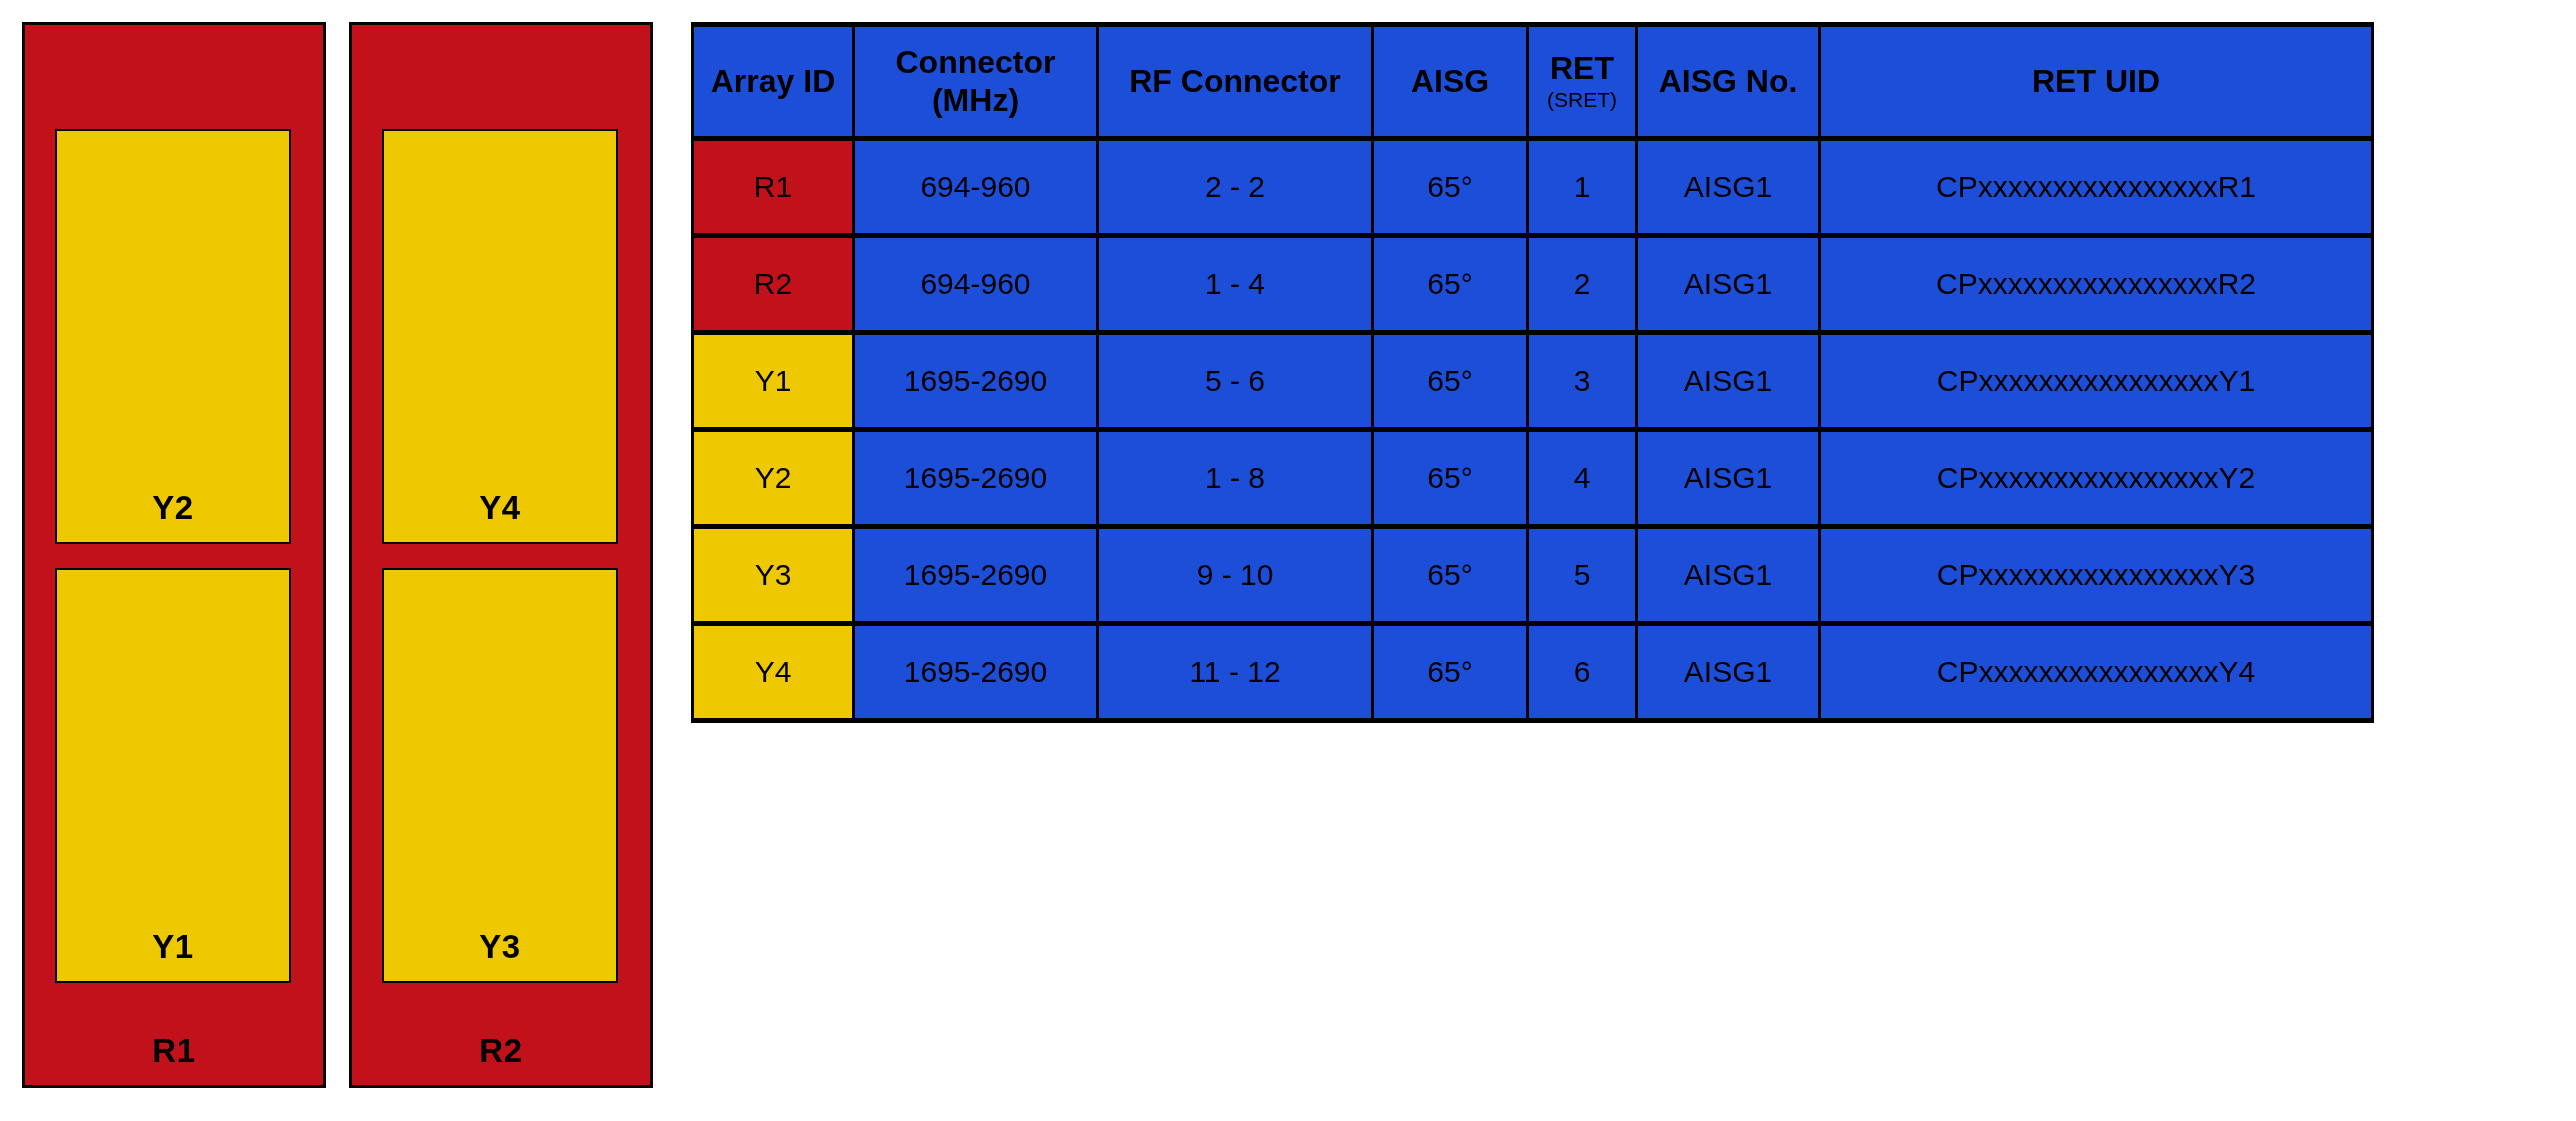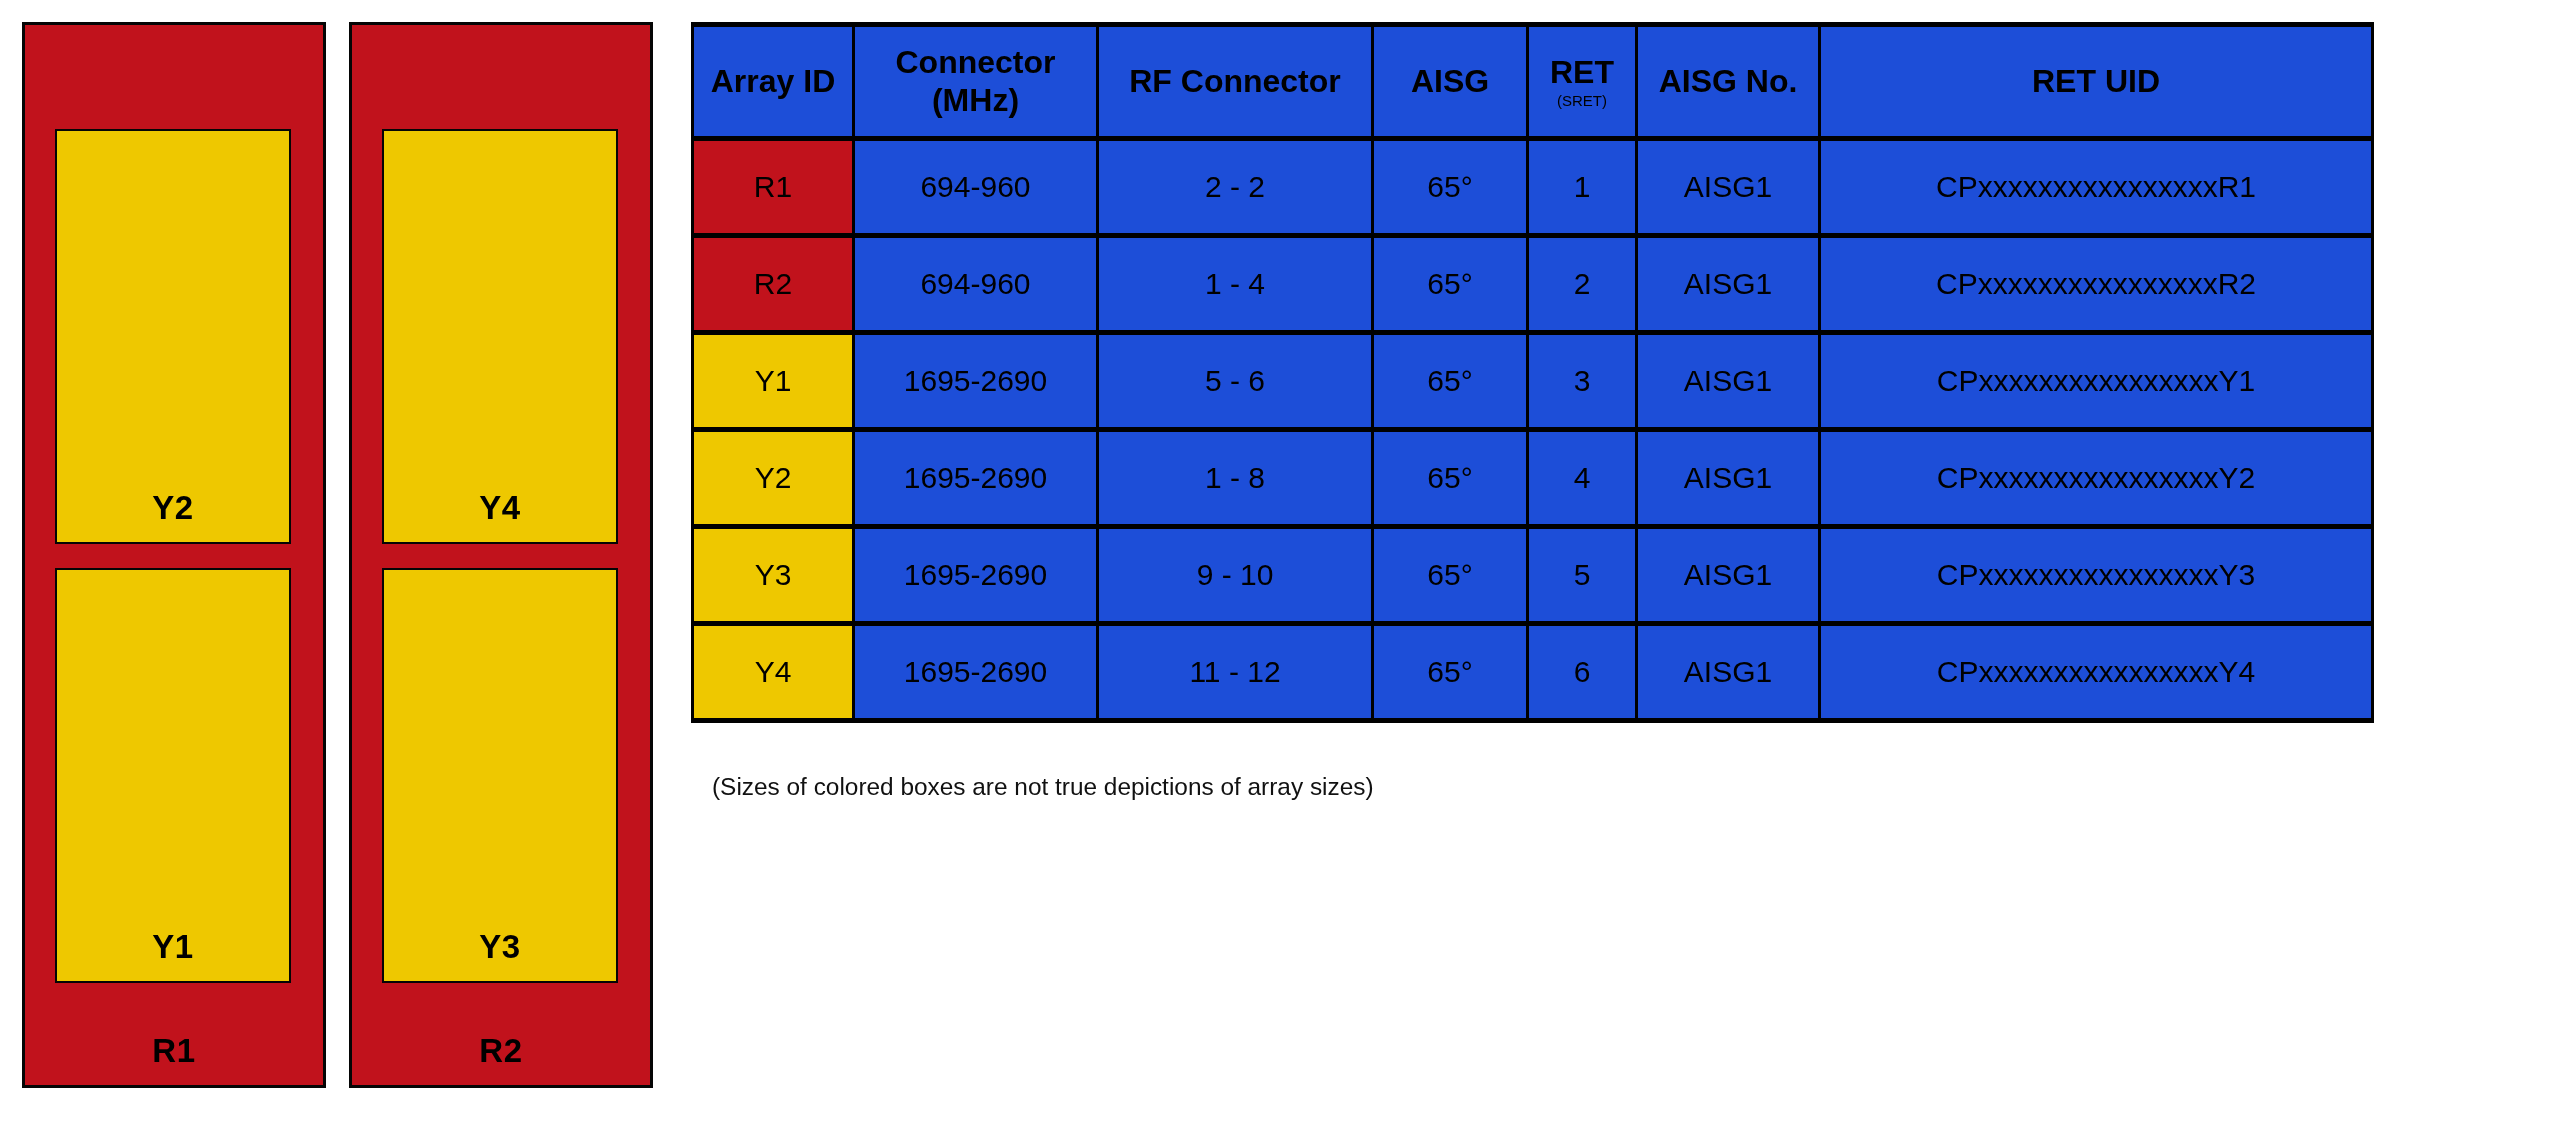--- a/index.html
+++ b/index.html
@@ -21,21 +21,21 @@
   .tablewrap{position:absolute;left:691px;top:22px;}
   table{border-collapse:collapse;table-layout:fixed;width:1681px;background:#1d4ed8;}
   th,td{
     border:3.3px solid #000;border-top-width:5.6px;border-bottom-width:5.6px;
     text-align:center;vertical-align:middle;padding:0;overflow:hidden;
   }
   thead tr{height:114px;}
   tbody tr{height:97px;}
   th{font-size:32px;font-weight:700;line-height:1.18;}
   td{font-size:30px;font-weight:400;}
-  .sret{display:block;font-size:15px;font-weight:400;}
+  .sret{display:block;font-size:21px;font-weight:400;}
   .hline{display:block;}
   .cell-red{background:#C1121C;}
   .cell-yellow{background:#EEC800;}
   
   .note{position:absolute;left:712px;top:773px;font-size:24.4px;color:#111;}
 </style>
 </head>
 <body>
 
 <div class="canvas">
@@ -140,16 +140,15 @@
     <td>11 - 12</td>
     <td>65°</td>
     <td>6</td>
     <td>AISG1</td>
     <td>CPxxxxxxxxxxxxxxxxY4</td>
   </tr>
         </tbody>
     </table>
   </div>
 
-  <div class="note">(Sizes of colored boxes are not true depictions of array sizes)</div>
 
 </div>
 
 
 </body></html>

